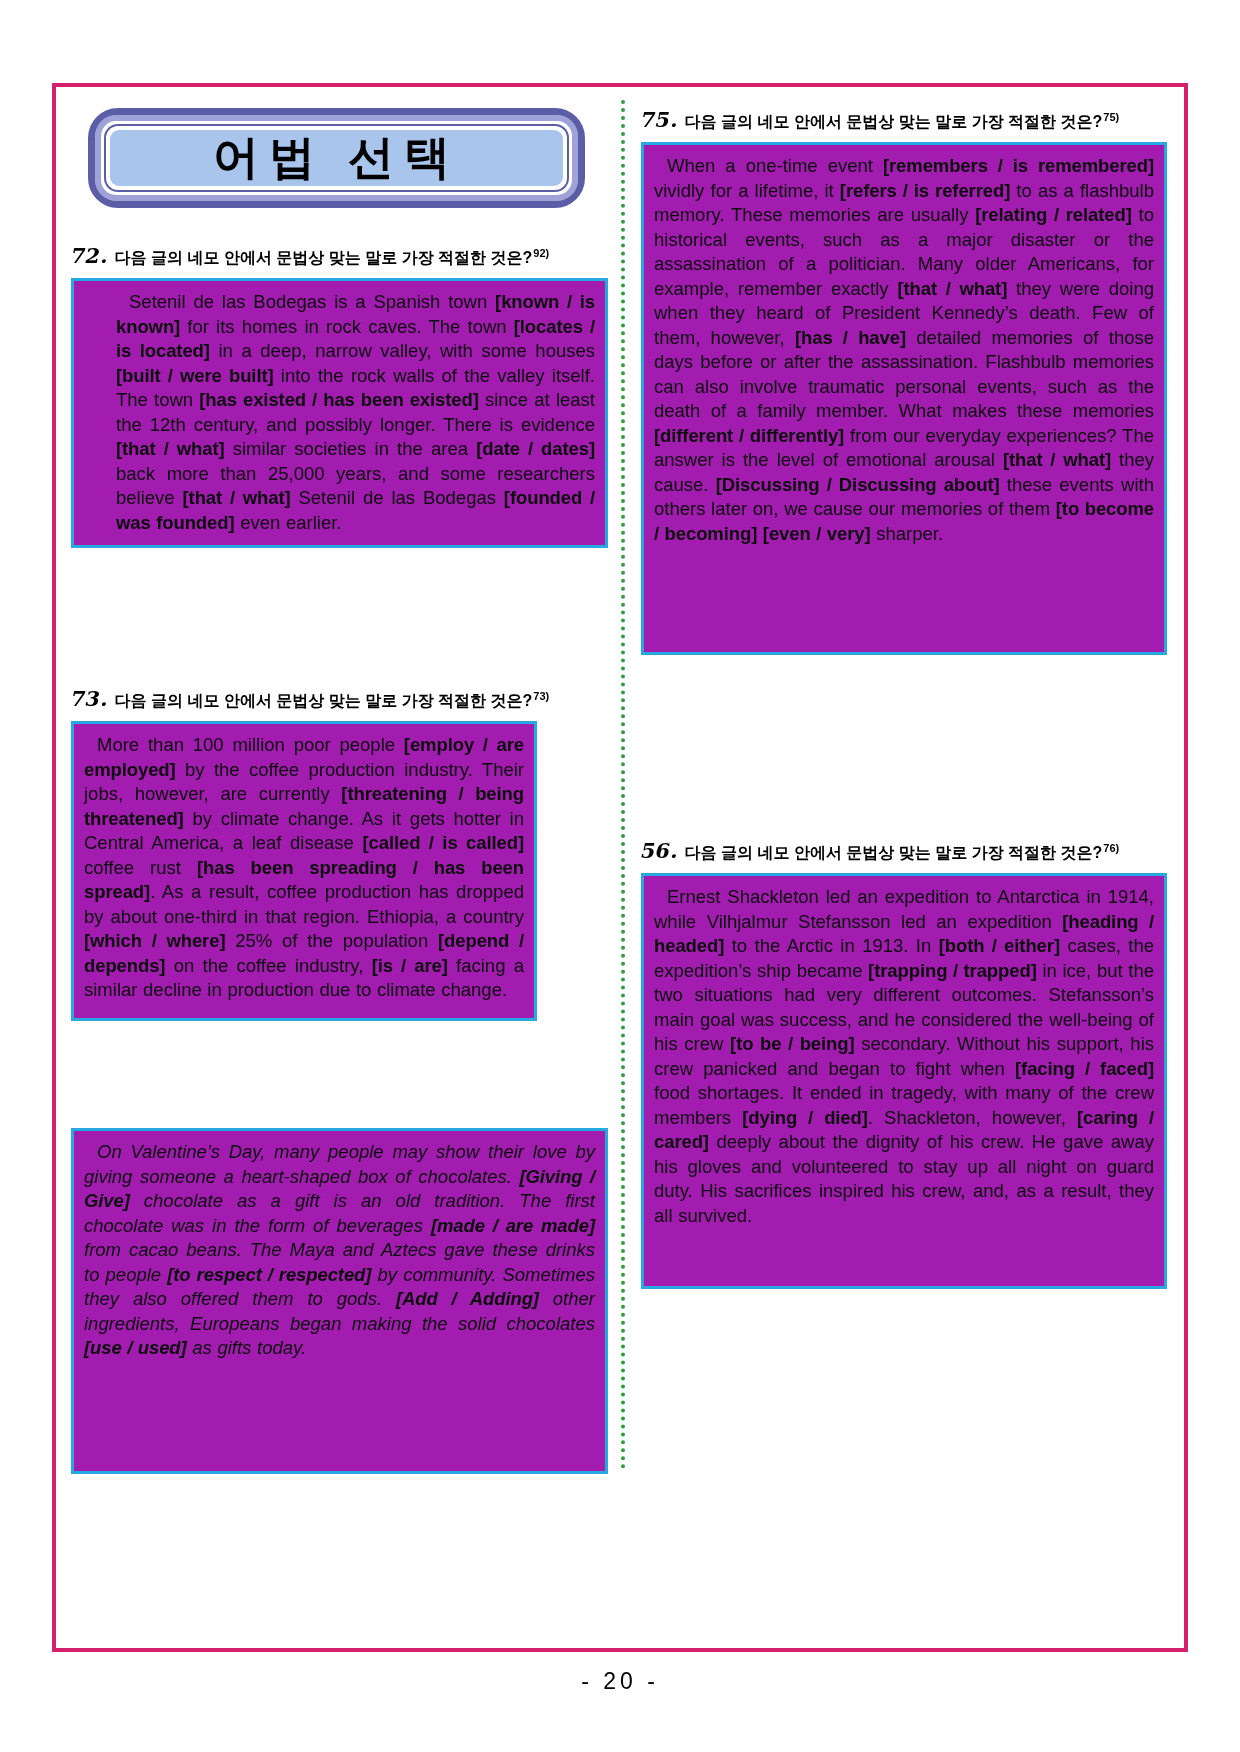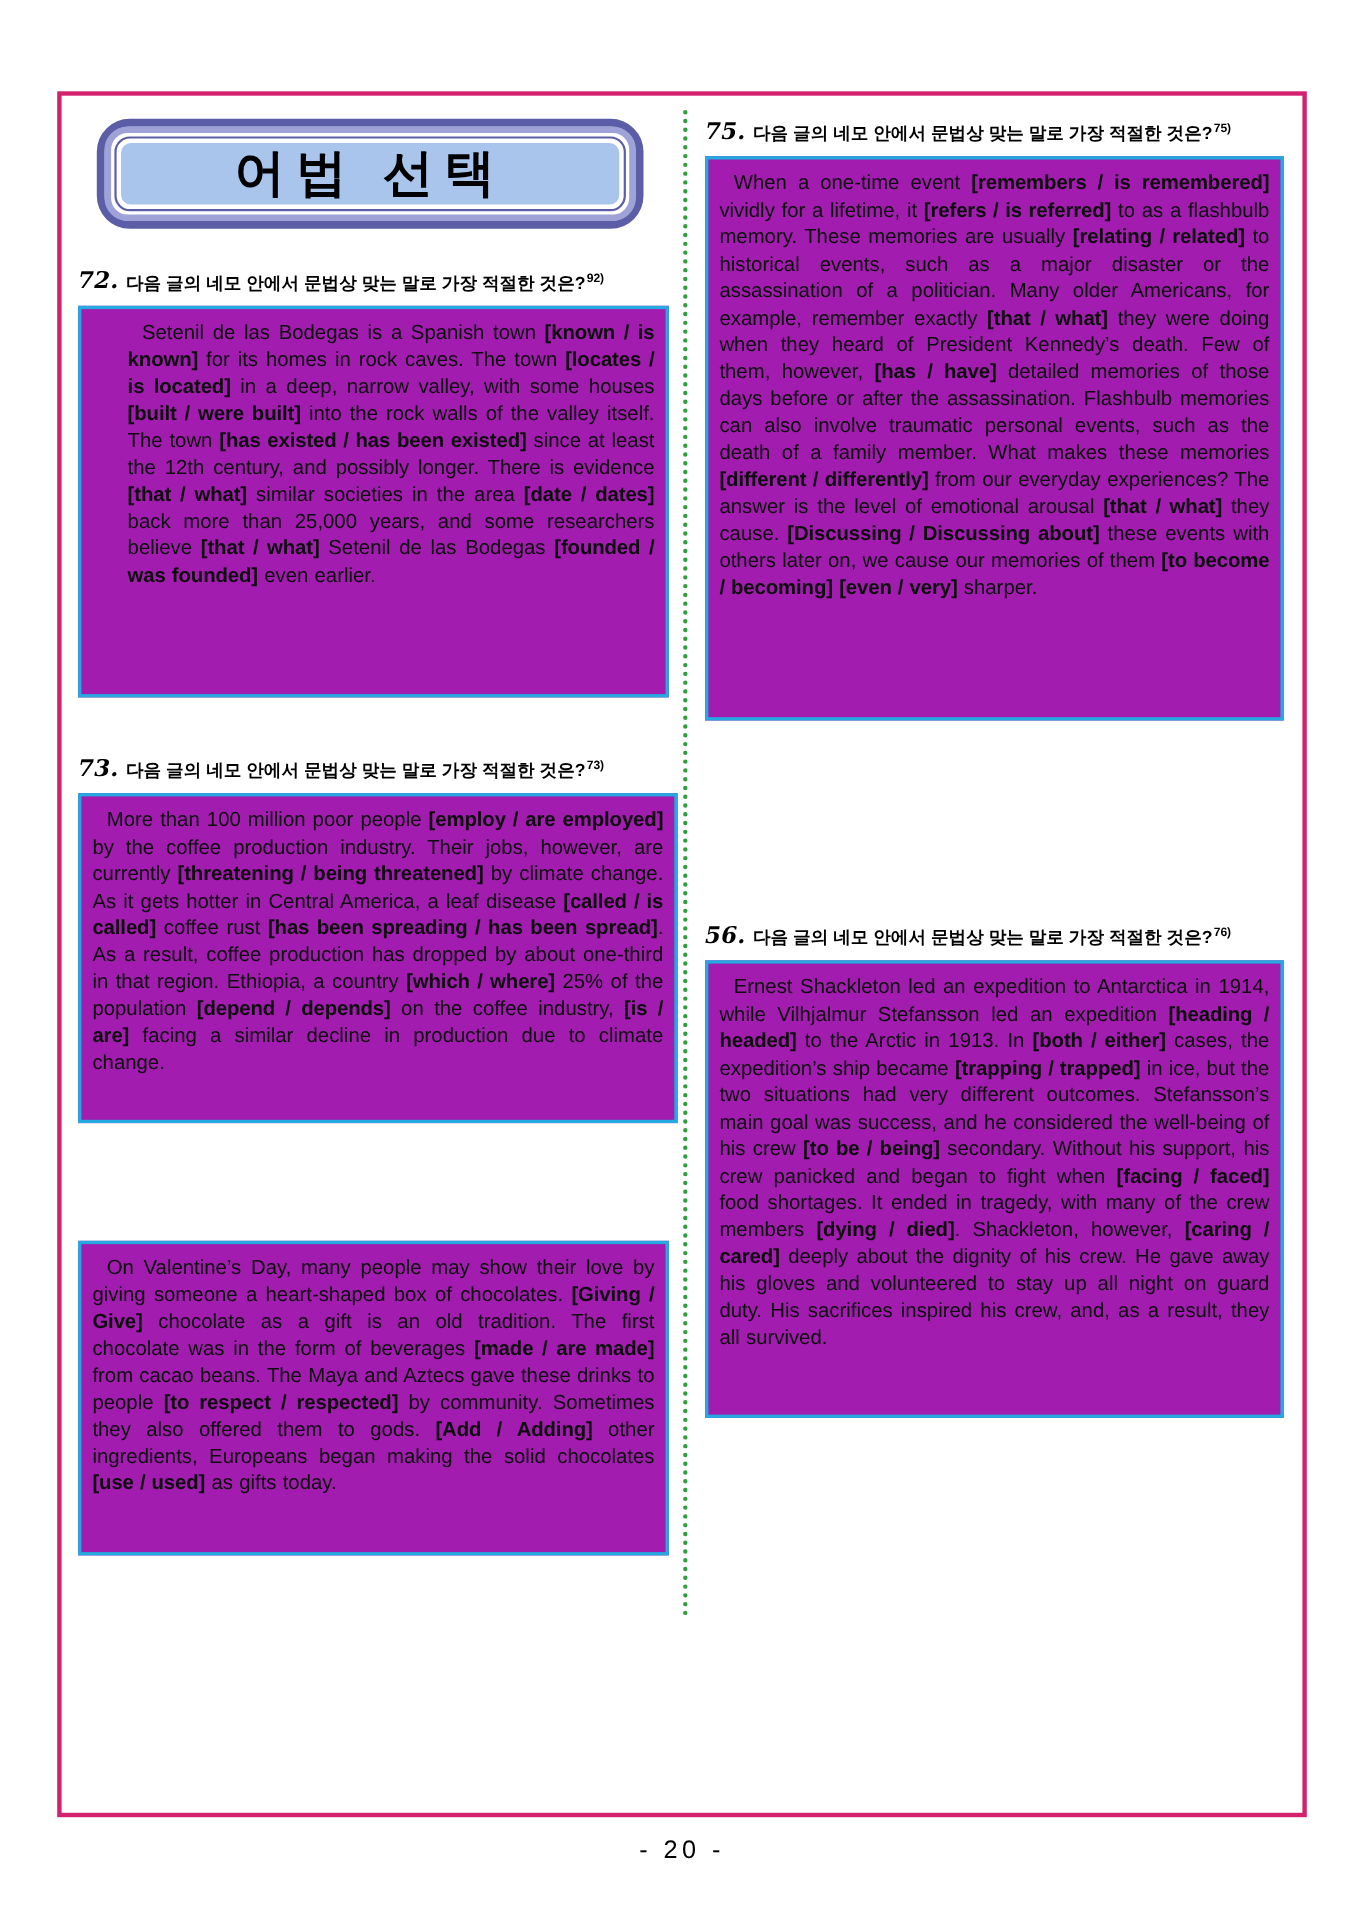--- a/index.html
+++ b/index.html
@@ -28,25 +28,25 @@
 
   .q{position:absolute;}
   .qhead{font-size:16px;font-weight:600;line-height:26px;margin-bottom:7px;white-space:nowrap;color:#000;}
   .qnum{font-family:"DejaVu Serif",serif;font-style:italic;font-weight:700;font-size:21px;margin-right:7px;}
   .qref{font-size:11px;vertical-align:super;margin-left:1px;font-weight:600;}
   .pbox{border:3px solid #25a9e0;box-sizing:border-box;padding:9px 10px;overflow:hidden;background:#a21caf;}
   .ptext{font-size:18.5px;line-height:24.5px;text-align:justify;color:#0d0d0d;text-indent:13px;word-spacing:0.5px;}
   .ptext b{font-weight:700;letter-spacing:-0.1px;}
 
   #q72{left:71px;top:240px;width:537px;}
-  #q72 .pbox{height:356px;padding-left:42px;}
-  #q73{left:71px;top:683px;width:545px;}
+  #q72 .pbox{height:270px;padding-left:42px;}
+  #q73{left:71px;top:683px;width:466px;}
   #q73 .pbox{height:300px;}
   #q74{left:71px;top:1128px;width:537px;}
-  #q74 .pbox{height:286px;}
+  #q74 .pbox{height:346px;font-style:italic;}
   #q75{left:641px;top:104px;width:526px;}
   #q75 .pbox{height:513px;}
   #q76{left:641px;top:835px;width:526px;}
   #q76 .pbox{height:416px;}
 
   .pagenum{
     position:absolute;left:0;top:1668px;width:1240px;text-align:center;
     font-size:23px;letter-spacing:4px;color:#000;
   }
 </style>

